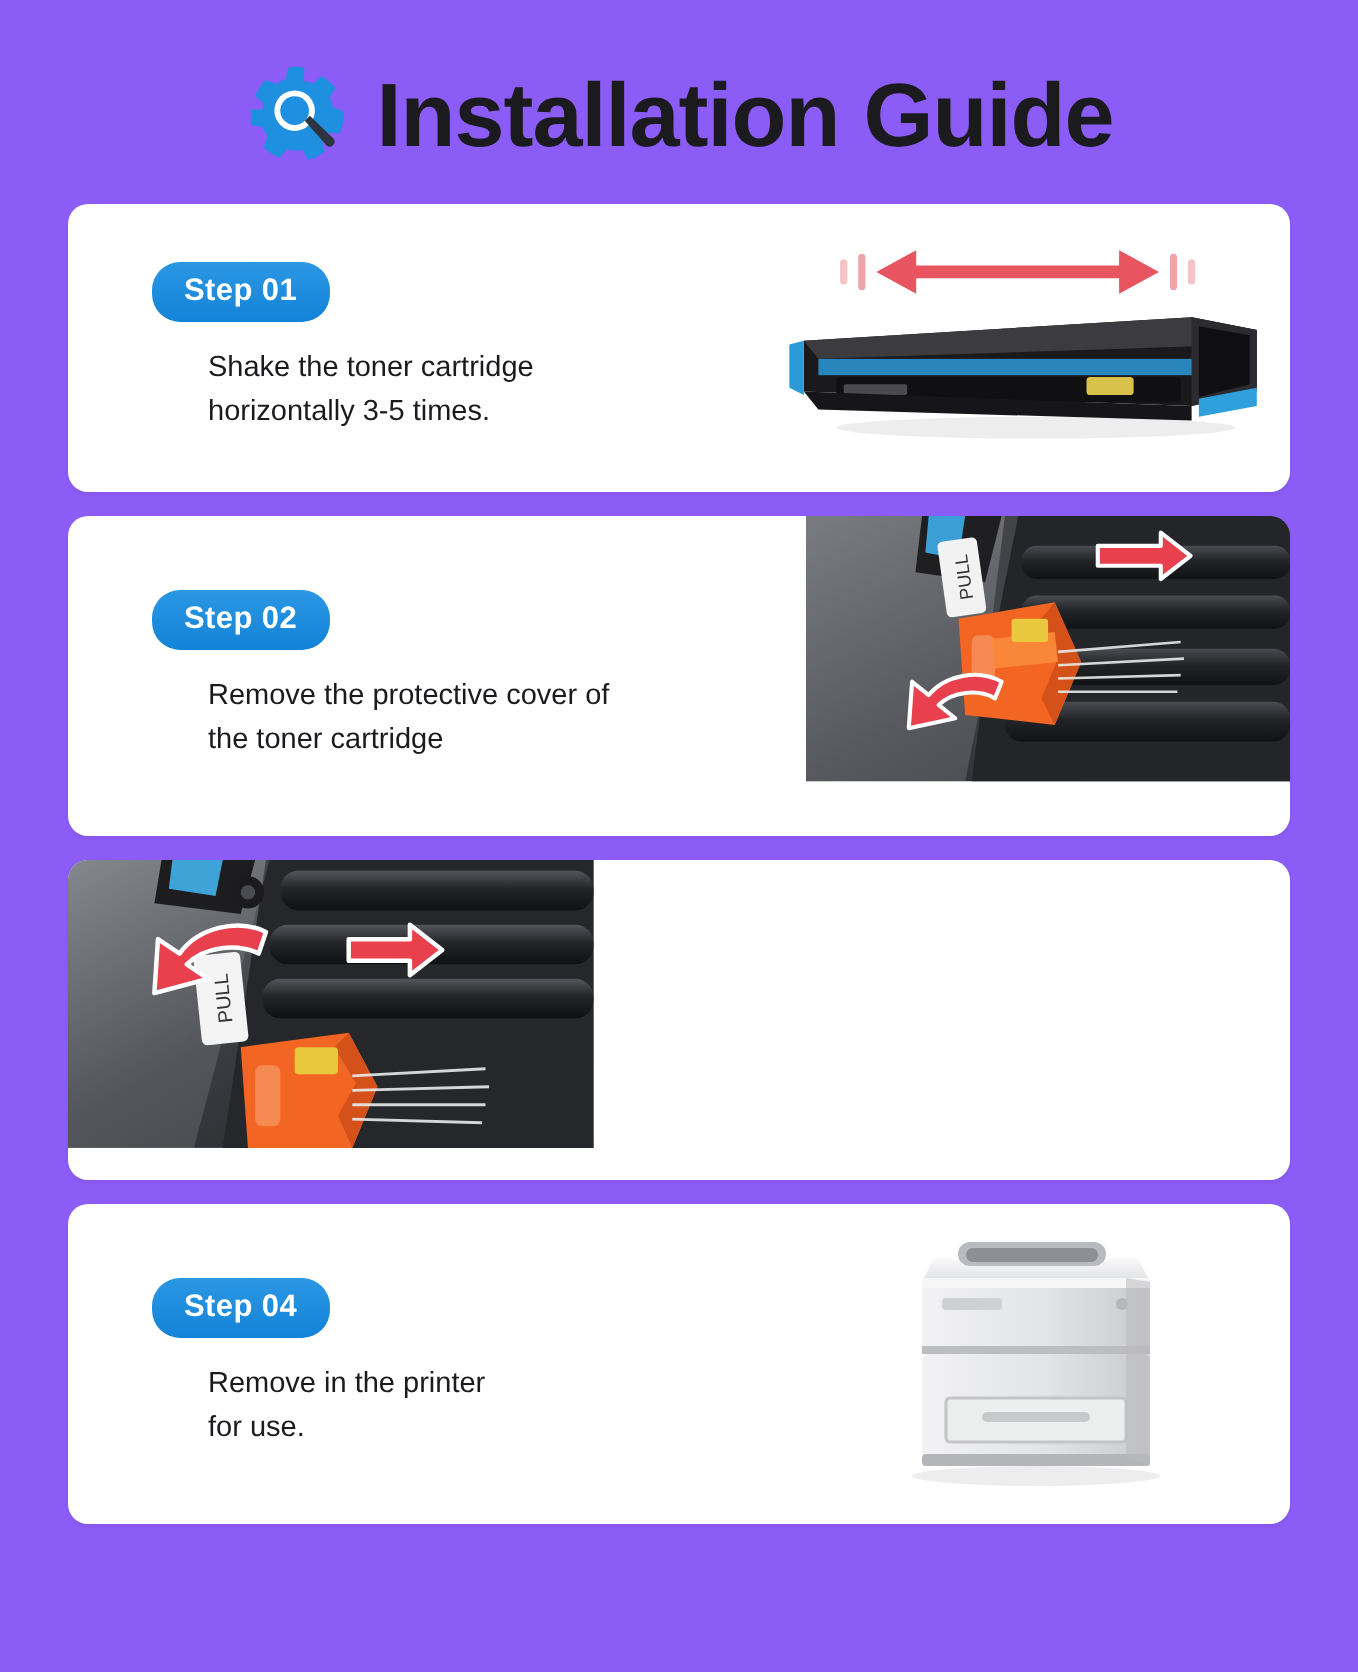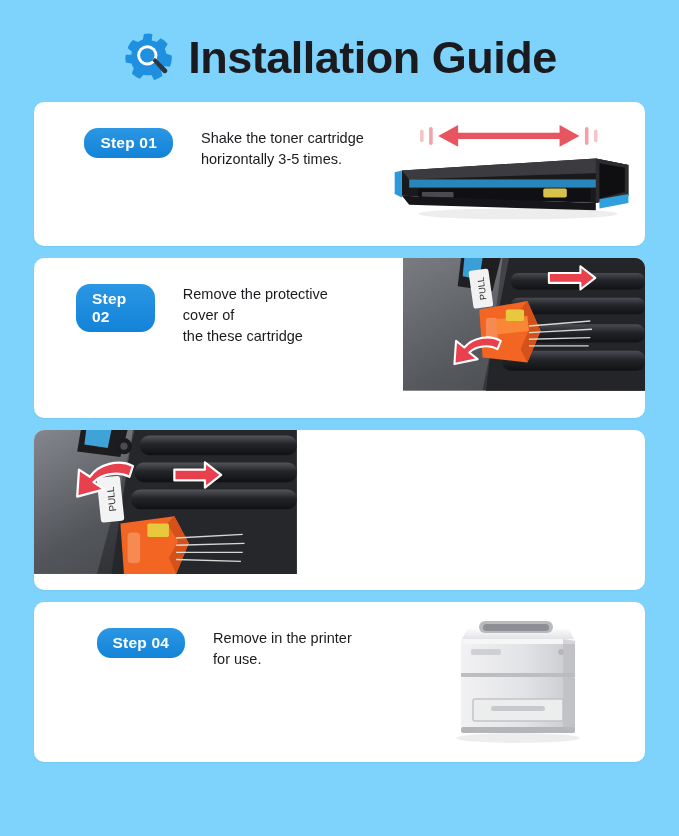--- a/index.html
+++ b/index.html
@@ -5,21 +5,21 @@
   * { box-sizing: border-box; margin: 0; padding: 0; }
   html, body {
     width: 679px;
     height: 836px;
     background: #f3f4f8;
     font-family: "Liberation Sans", sans-serif;
   }
   .page {
     width: 679px;
     height: 836px;
-    background: #7dd3fc;
+    background: #8b5cf6;
     padding: 30px 34px 0 34px;
     position: relative;
     overflow: hidden;
   }
 
   
   .header {
     text-align: center;
     margin-bottom: 18px;
   }
@@ -62,21 +62,21 @@
     position: relative;
     overflow: hidden;
     display: flex;
     align-items: stretch;
     box-shadow: 0 1px 2px rgba(20,20,40,0.05);
   }
   .card-text {
     padding: 26px 10px 26px 42px;
     width: 57%;
     display: flex;
-    flex-direction: row;
+    flex-direction: column;
     justify-content: center;
   }
   .badge {
     display: inline-block;
     background: #1f8fe0;
     background: linear-gradient(180deg,#2b97e4 0%,#1383d8 100%);
     color: #ffffff;
     font-size: 15.5px;
     font-weight: bold;
     padding: 6px 16px;
@@ -175,21 +175,21 @@
             <ellipse cx="150" cy="116" rx="110" ry="6" fill="#000" opacity="0.07"></ellipse>
           </g>
         </svg>
       </div>
     </div>
 
     <div class="card card-2">
       <div class="card-text">
         <span class="badge">Step 02</span>
         <div class="step-desc">Remove the protective cover of
-the these cartridge</div>
+the toner cartridge</div>
       </div>
       <div class="card-media">
         <svg class="photo" viewBox="0 0 292 160" preserveAspectRatio="xMidYMid slice" aria-hidden="true">
           <defs>
             <linearGradient id="g2bg" x1="0" y1="0" x2="1" y2="1">
               <stop offset="0%" stop-color="#6d6f74"></stop>
               <stop offset="50%" stop-color="#3e4045"></stop>
               <stop offset="100%" stop-color="#1d1e21"></stop>
             </linearGradient>
             <linearGradient id="g2roll" x1="0" y1="0" x2="0" y2="1">

